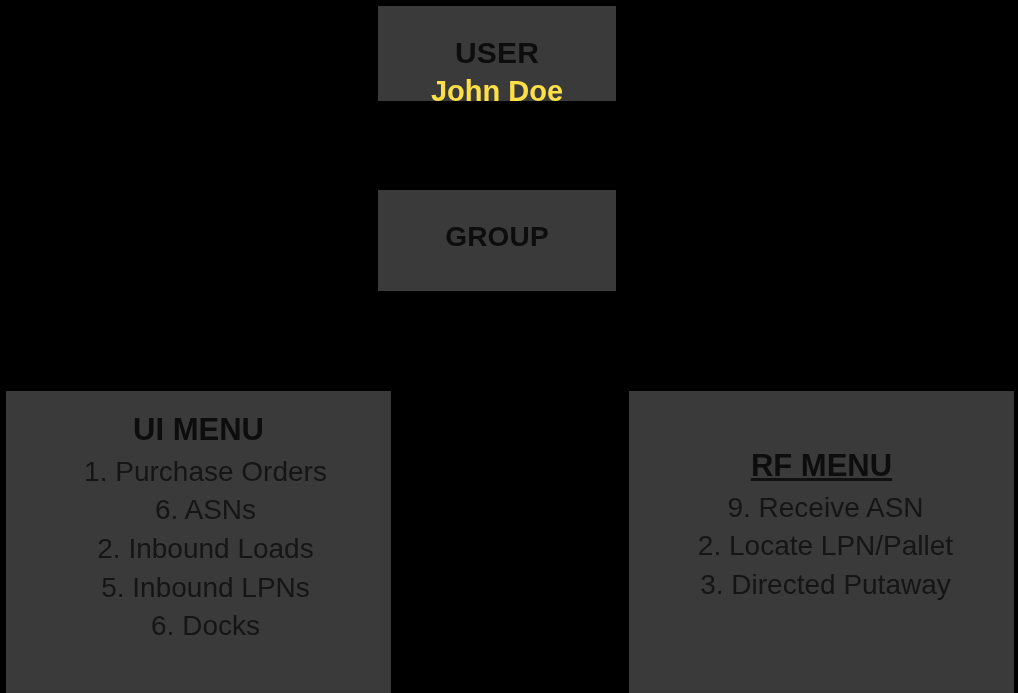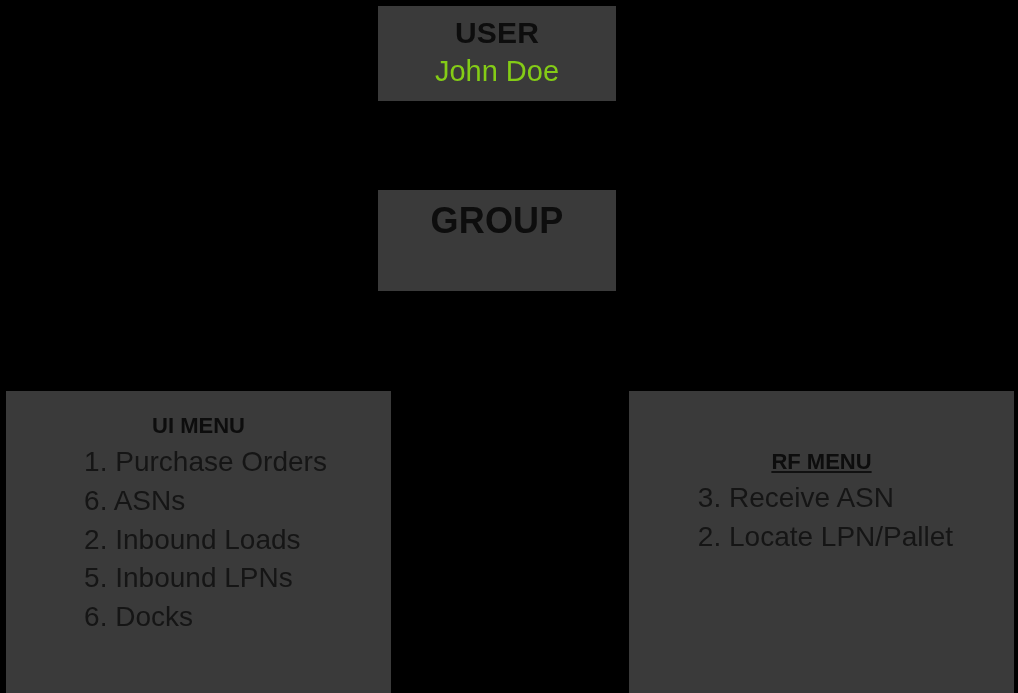--- a/index.html
+++ b/index.html
@@ -29,24 +29,25 @@
     display: flex;
     flex-direction: column;
     align-items: center;
     justify-content: flex-start;
     line-height: 1.06;
   }
   .node-title {
     font-weight: bold;
     letter-spacing: 0.2px;
     color: #0d0d0d;
+    margin-top: 20px;
   }
   .node-sub {
-    font-weight: normal;
-    color: #84cc16;
+    font-weight: bold;
+    color: #fde047;
   }
 
   
   #user-node {
     left: 378px;
     top: 6px;
     width: 238px;
     height: 95px;
     padding-top: 11px;
   }
@@ -54,40 +55,40 @@
   #user-node .node-sub { font-size: 29px; margin-top: 7px; }
 
   
   #group-node {
     left: 378px;
     top: 190px;
     width: 238px;
     height: 101px;
     padding-top: 12px;
   }
-  #group-node .node-title { font-size: 36px; text-align: center; }
+  #group-node .node-title { font-size: 28px; text-align: center; }
   #group-node .node-sub { font-size: 31px; margin-top: 8px; }
 
   
   .menu-node {
     display: block;
     text-align: center;
   }
   .menu-title {
     font-weight: bold;
-    font-size: 22px;
+    font-size: 31px;
     color: #0d0d0d;
     text-align: center;
   }
   .menu-list {
     list-style: none;
     margin: 0;
     padding: 0;
     display: inline-block;
-    text-align: left;
+    text-align: center;
   }
   .menu-list li {
     font-size: 28px;
     color: #151515;
     line-height: 1.38;
     white-space: nowrap;
   }
 
   #ui-menu-node {
     left: 6px;
@@ -129,18 +130,19 @@
       <li>6. ASNs</li>
       <li>2. Inbound Loads</li>
       <li>5. Inbound LPNs</li>
       <li>6. Docks</li>
     </ul>
   </div>
 
   <div class="node menu-node" id="rf-menu-node">
     <div class="menu-title">RF MENU</div>
     <ul class="menu-list">
-      <li>3. Receive ASN</li>
+      <li>9. Receive ASN</li>
       <li>2. Locate LPN/Pallet</li>
+      <li>3. Directed Putaway</li>
     </ul>
   </div>
 
 </div>
 
 </body></html>

